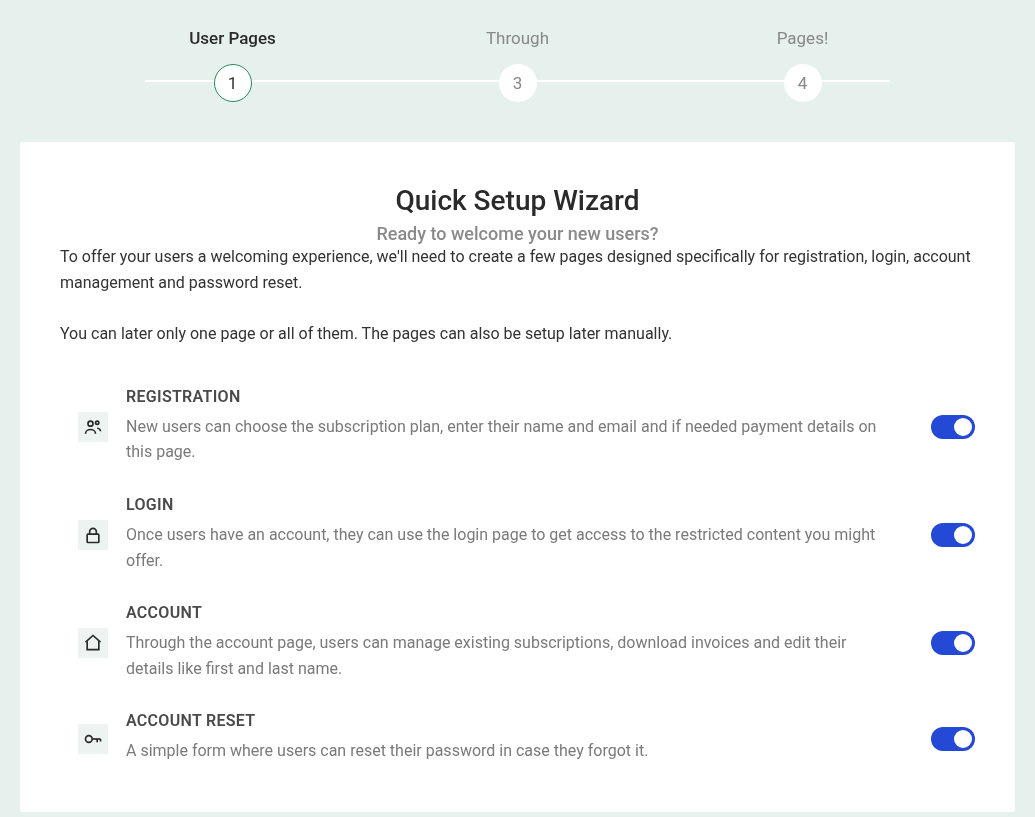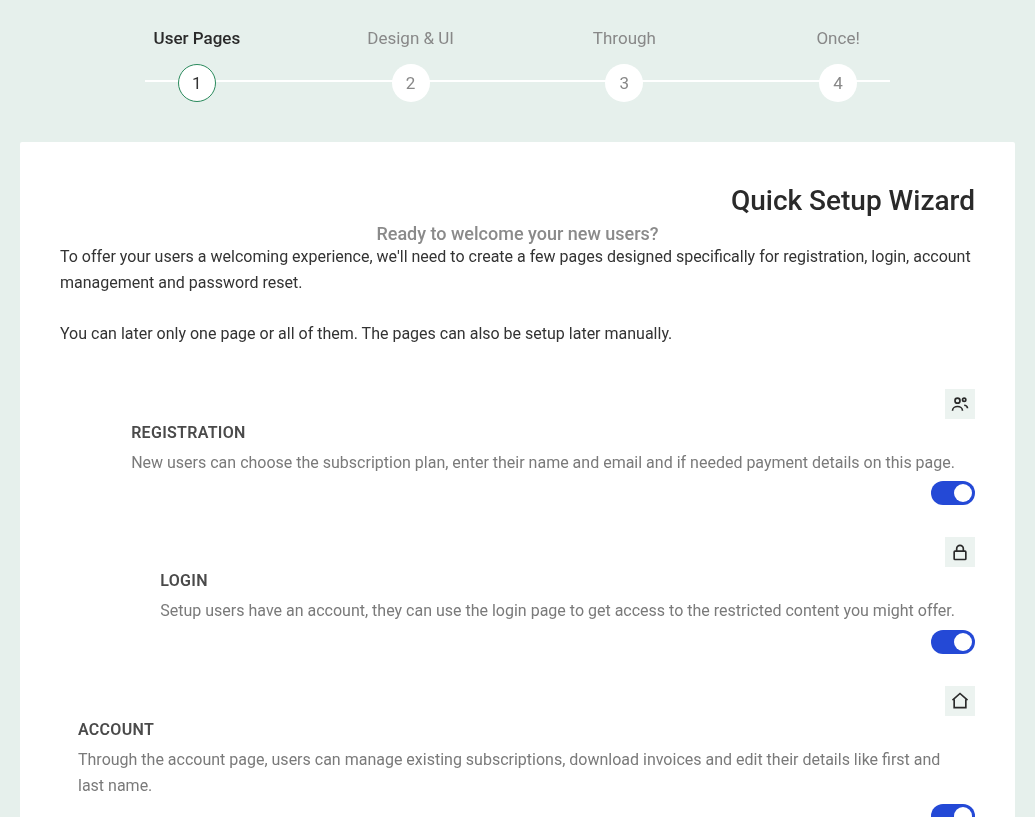--- a/index.html
+++ b/index.html
@@ -66,21 +66,21 @@
       background: #fff;
       z-index: 1;
     }
     .card {
       background: #fff;
       margin: 40px 20px 0 20px;
       padding: 42px 40px 30px 40px;
       border-radius: 2px;
     }
     .wizard-title {
-      text-align: right;
+      text-align: center;
       font-size: 28px;
       font-weight: 500;
       color: #2a2a2a;
       margin-bottom: 6px;
     }
     .wizard-subtitle {
       text-align: center;
       font-size: 18px;
       color: #8a8a8a;
       font-weight: 500;
@@ -89,24 +89,23 @@
       font-size: 16px;
       color: #333;
       line-height: 1.6;
       margin-bottom: 26px;
     }
     .options {
       margin-top: 28px;
     }
     .option-row {
       display: flex;
-      align-items: flex-end;
+      align-items: center;
       padding: 12px 0 18px 18px;
-      gap: 4px;
-      flex-direction: column;
+      gap: 18px;
     }
     .icon-box {
       width: 30px;
       height: 30px;
       background: #ecf3f0;
       display: flex;
       align-items: center;
       justify-content: center;
       flex-shrink: 0;
       margin-top: 2px;
@@ -159,32 +158,28 @@
 <body>
 
 <div class="stepper">
   <div class="stepper-line"></div>
 
   <div class="step active">
     <div class="step-label">User Pages</div>
     <div class="step-circle">1</div>
   </div>
 
-  <div class="step">
-    <div class="step-label">Design &amp; UI</div>
-    <div class="step-circle">2</div>
-  </div>
 
   <div class="step">
     <div class="step-label">Through</div>
     <div class="step-circle">3</div>
   </div>
 
   <div class="step">
-    <div class="step-label">Once!</div>
+    <div class="step-label">Pages!</div>
     <div class="step-circle">4</div>
   </div>
 </div>
 
 <div class="card">
   <h1 class="wizard-title">Quick Setup Wizard</h1>
   <p class="wizard-subtitle">Ready to welcome your new users?</p>
 
   <p class="intro-text">To offer your users a welcoming experience, we'll need to create a few pages designed specifically for registration, login, account management and password reset.</p>
   <p class="intro-text">You can later only one page or all of them. The pages can also be setup later manually.</p>
@@ -209,21 +204,21 @@
 
     <div class="option-row">
       <div class="icon-box">
         <svg viewBox="0 0 24 24">
             <rect x="5" y="11" width="14" height="10" rx="1"></rect>
             <path d="M8 11V8a4 4 0 0 1 8 0v3"></path>
           </svg>
       </div>
       <div class="option-content">
         <div class="option-title">LOGIN</div>
-        <div class="option-desc">Setup users have an account, they can use the login page to get access to the restricted content you might offer.</div>
+        <div class="option-desc">Once users have an account, they can use the login page to get access to the restricted content you might offer.</div>
       </div>
       <div class="toggle"></div>
     </div>
 
     <div class="option-row">
       <div class="icon-box">
         <svg viewBox="0 0 24 24">
             <path d="M3 11l9-8 9 8"></path>
             <path d="M5 10v10h14V10"></path>
           </svg>
@@ -239,18 +234,19 @@
       <div class="icon-box">
         <svg viewBox="0 0 24 24">
             <circle cx="7" cy="12" r="4"></circle>
             <path d="M11 12h10"></path>
             <path d="M17 12v4"></path>
             <path d="M21 12v3"></path>
           </svg>
       </div>
       <div class="option-content">
         <div class="option-title">ACCOUNT RESET</div>
+        <div class="option-desc">A simple form where users can reset their password in case they forgot it.</div>
       </div>
       <div class="toggle"></div>
     </div>
 
   </div>
 </div>
 
 </body></html>

